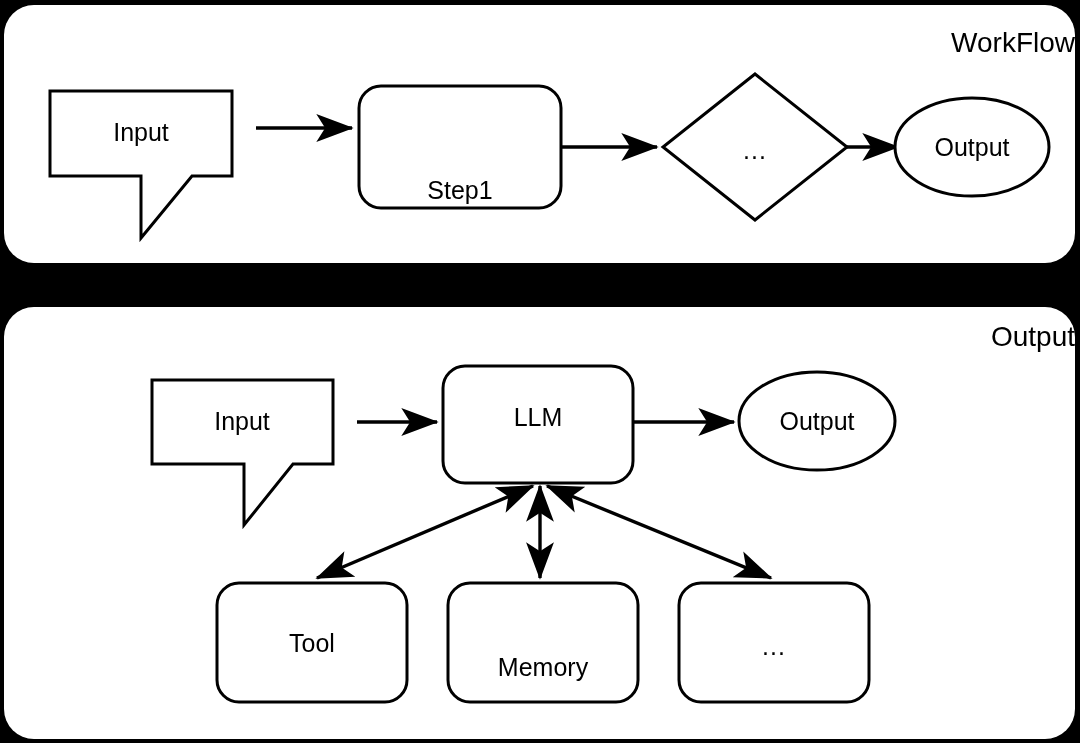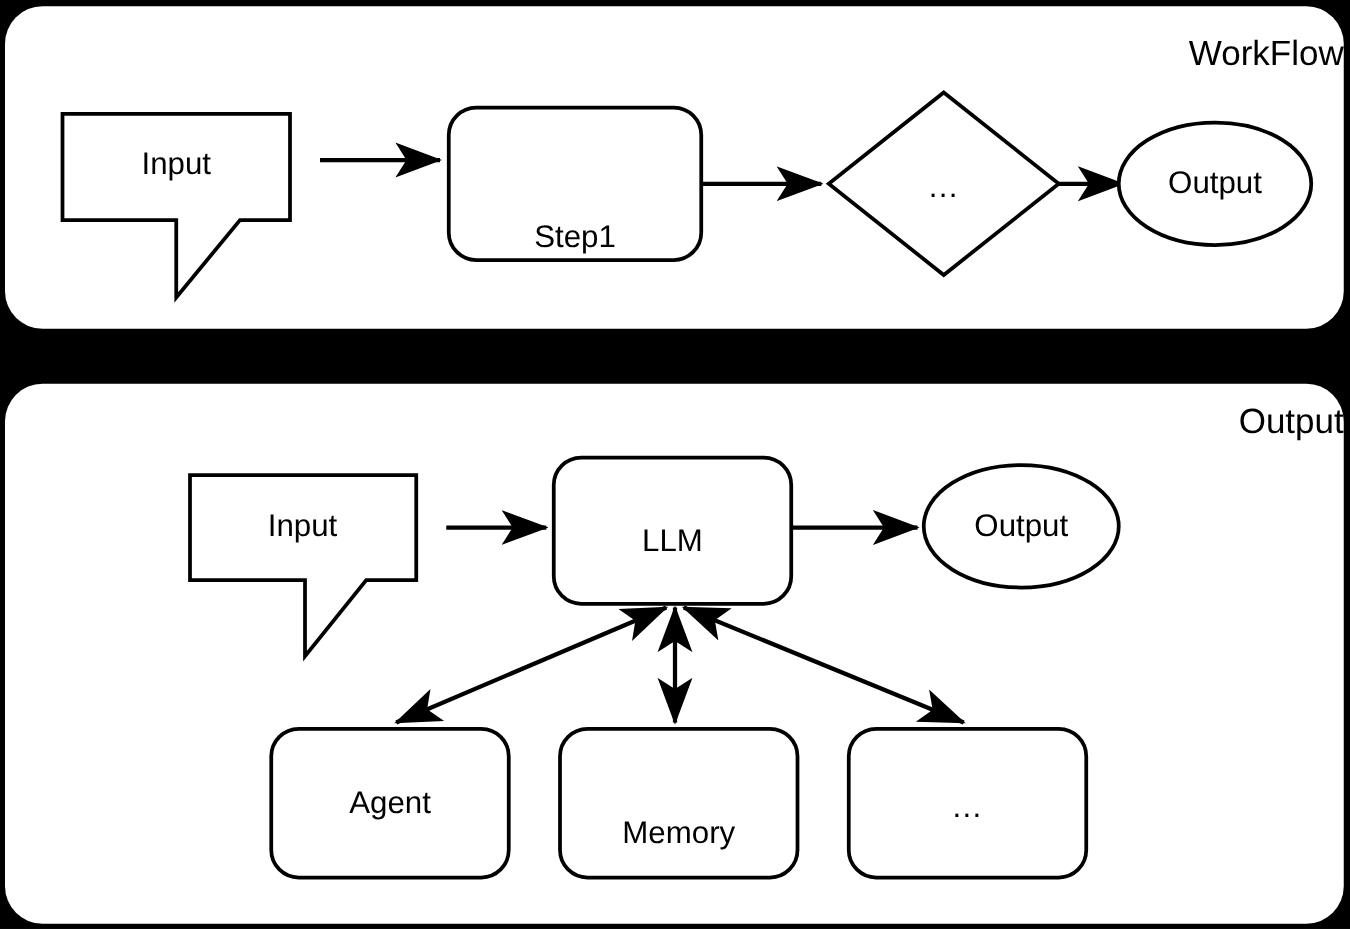--- a/index.html
+++ b/index.html
@@ -144,23 +144,23 @@
   <div class="node-label" style="left:141px; top:132px;">Input</div>
 
   <div class="node-label" style="left:460px; top:147px;margin-top:43px;">Step1</div>
 
   <div class="node-label small" style="left:755px; top:150px;">...</div>
 
   <div class="node-label" style="left:972px; top:147px;">Output</div>
 
   <div class="node-label" style="left:242px; top:421px;">Input</div>
 
-  <div class="node-label" style="left:538px; top:433px;">LLM</div>
+  <div class="node-label" style="left:538px; top:417px;">LLM</div>
 
   <div class="node-label" style="left:817px; top:421px;">Output</div>
 
-  <div class="node-label" style="left:312px; top:643px;">Agent</div>
+  <div class="node-label" style="left:312px; top:643px;">Tool</div>
 
   <div class="node-label" style="left:543px; top:643px;margin-top:24px;">Memory</div>
 
   <div class="node-label small" style="left:774px; top:646px;">...</div>
 
 </div>
 
 </body></html>

